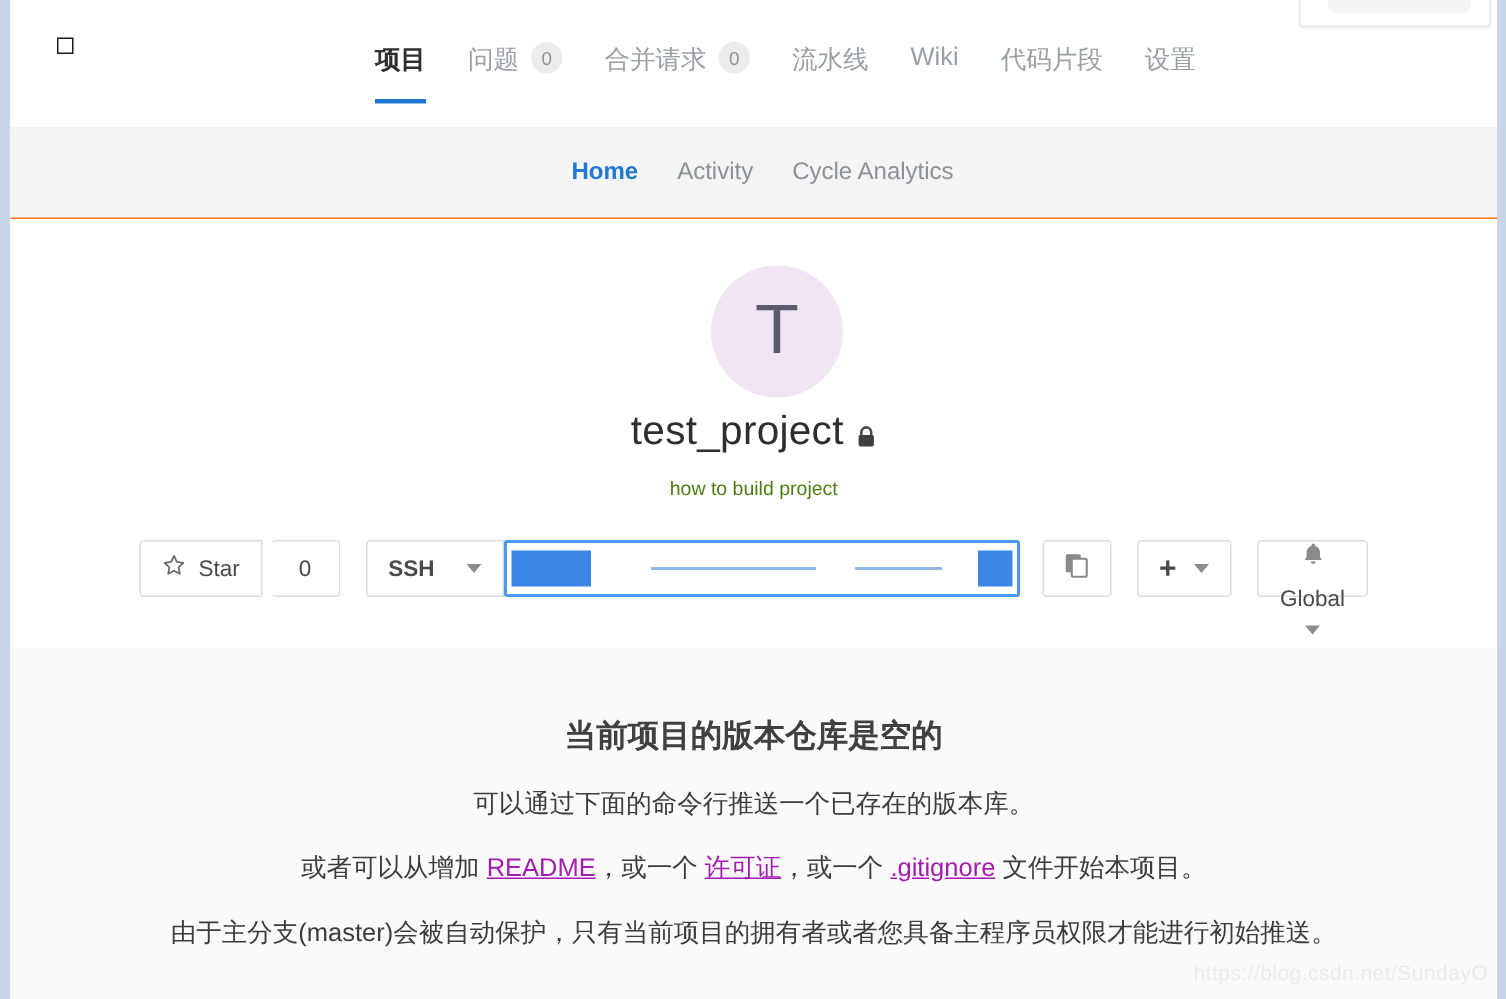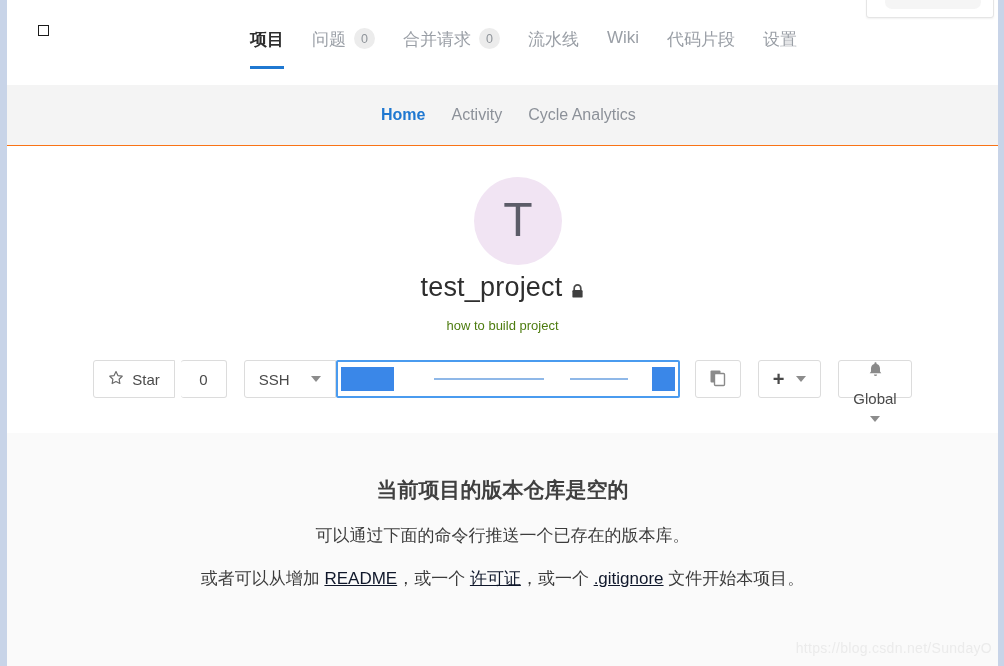--- a/index.html
+++ b/index.html
@@ -264,20 +264,21 @@
     padding: 0 12px;
   }
   .clone-group {
     display: inline-flex;
     align-items: center;
   }
   .ssh-btn {
     gap: 21px;
     border-top-right-radius: 0;
     border-bottom-right-radius: 0;
+    font-weight: bold;
   }
   .caret {
     display: inline-block;
     width: 0; height: 0;
     border-left: 5px solid transparent;
     border-right: 5px solid transparent;
     border-top: 6px solid #8c8c8c;
   }
   .clone-input {
     position: relative;
@@ -373,21 +374,21 @@
     font-size: 21px;
     font-weight: bold;
     color: #404040;
   }
   .empty-line {
     margin-top: 20px;
     font-size: 17px;
     color: #3c3c3c;
   }
   .empty-line a {
-    color: #0f172a;
+    color: #a21caf;
     text-decoration: underline;
   }
 
   
   .watermark {
     position: absolute;
     right: 12px;
     bottom: 10px;
     font-size: 14px;
     color: #ebebeb;
@@ -524,20 +525,21 @@
     <div class="empty-state">
 
       <div class="empty-title">当前项目的版本仓库是空的</div>
 
       <div class="empty-line">可以通过下面的命令行推送一个已存在的版本库。</div>
 
       <div class="empty-line">
         <span>或者可以从增加 </span><a href="#">README</a><span>，或一个 </span><a href="#">许可证</a><span>，或一个 </span><a href="#">.gitignore</a><span> 文件开始本项目。</span>
       </div>
 
+      <div class="empty-line">由于主分支(master)会被自动保护，只有当前项目的拥有者或者您具备主程序员权限才能进行初始推送。</div>
 
     </div>
 
   </div>
 
   <div class="top-panel-fragment">
     <div class="inner-bar"></div>
   </div>
 
   <div class="glyph-box"></div>

